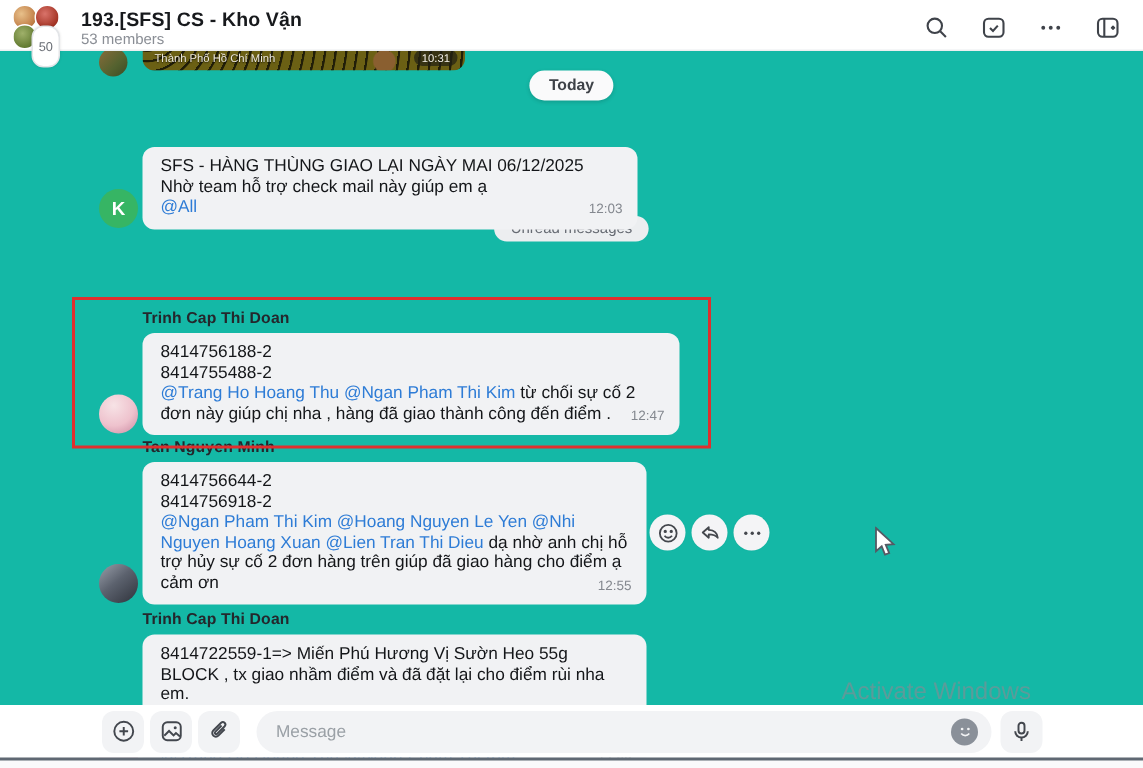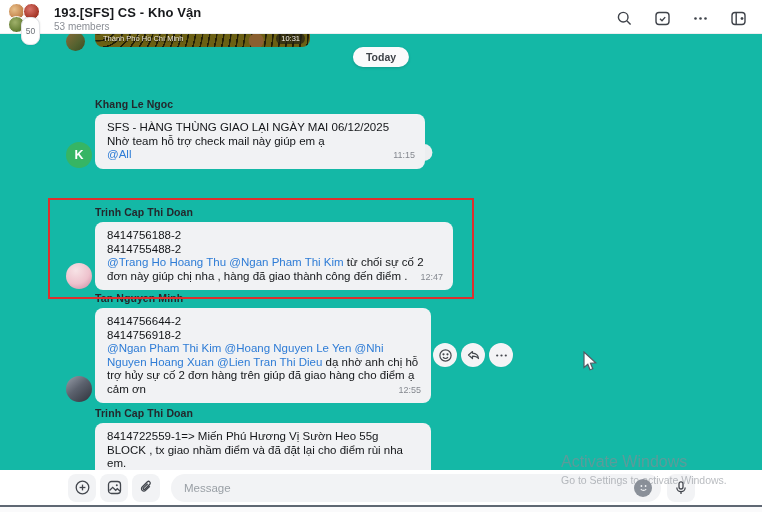--- a/index.html
+++ b/index.html
@@ -133,25 +133,24 @@
     </div>
   </div>
 
   <div class="chip chip-today">Today</div>
   <div class="chip chip-unread">Unread messages</div>
 
   <div id="messages">
       <div class="msg msg-0">
         <div class="avatar avatar-letter" style="background: rgb(54, 181, 100);">K</div>
         <div class="content">
-          <div class="sender">Khang Le Ngoc</div>
           <div class="bubble">
             <div class="line"><span>SFS - HÀNG THÙNG GIAO LẠI NGÀY MAI 06/12/2025 Nhờ team hỗ trợ check mail này giúp em ạ</span></div>
             <div class="line"><span class="mention">@All</span></div>
-            <div class="time">11:15</div>
+            <div class="time">12:03</div>
           </div>
         </div>
       </div>
       <div class="msg msg-1">
         <div class="avatar avatar-photo-pink"></div>
         <div class="content">
           <div class="sender">Trinh Cap Thi Doan</div>
           <div class="bubble">
             <div class="line"><span>8414756188-2</span></div>
             <div class="line"><span>8414755488-2</span></div>
@@ -209,21 +208,20 @@
           <circle cx="11.8" cy="7.5" r="1.1"></circle>
         </svg>
     </div>
   </div>
 
   <div class="red-box"></div>
 </div>
 
 <div class="watermark">
   <div class="w1">Activate Windows</div>
-  <div class="w2">Go to Settings to activate Windows.</div>
 </div>
 
 <div class="cursor">
   <svg width="17" height="22" viewBox="0 0 17 22">
       <path d="M1 1l0 15.5 3.8-3.3 2.2 5.6 2.8-1.1-2.3-5.5 5.2-.4z" fill="#fff" stroke="#555a64" stroke-width="1.2"></path>
     </svg>
 </div>
 
 <div class="composer">
   <div class="cbtn">

